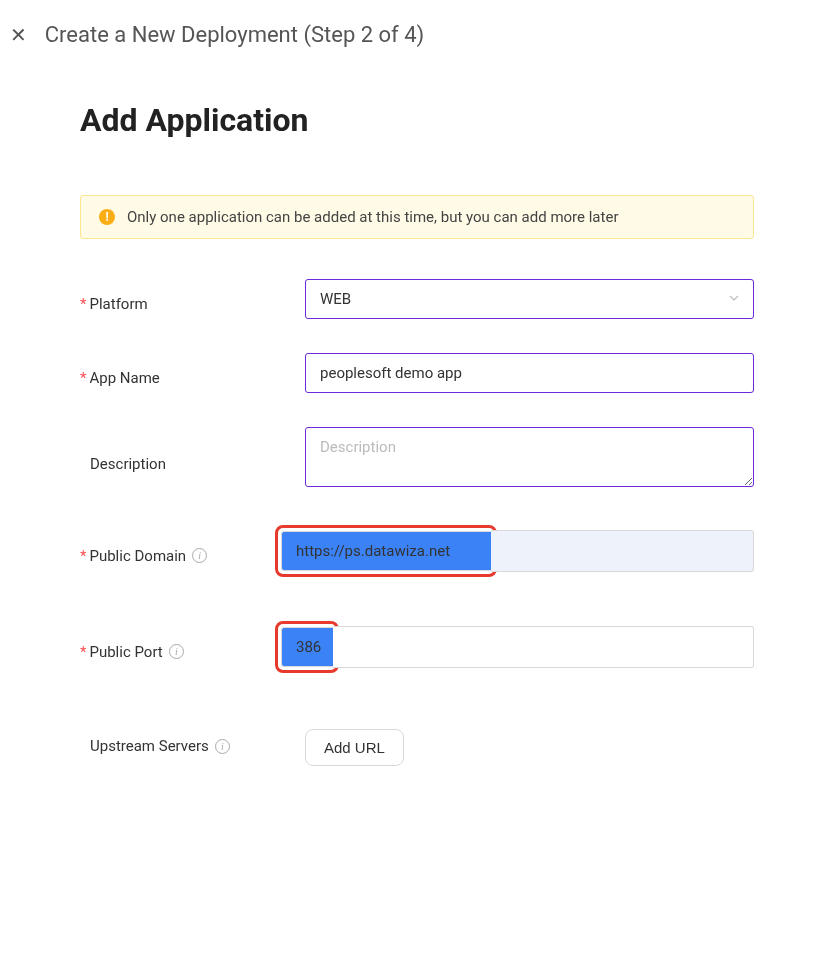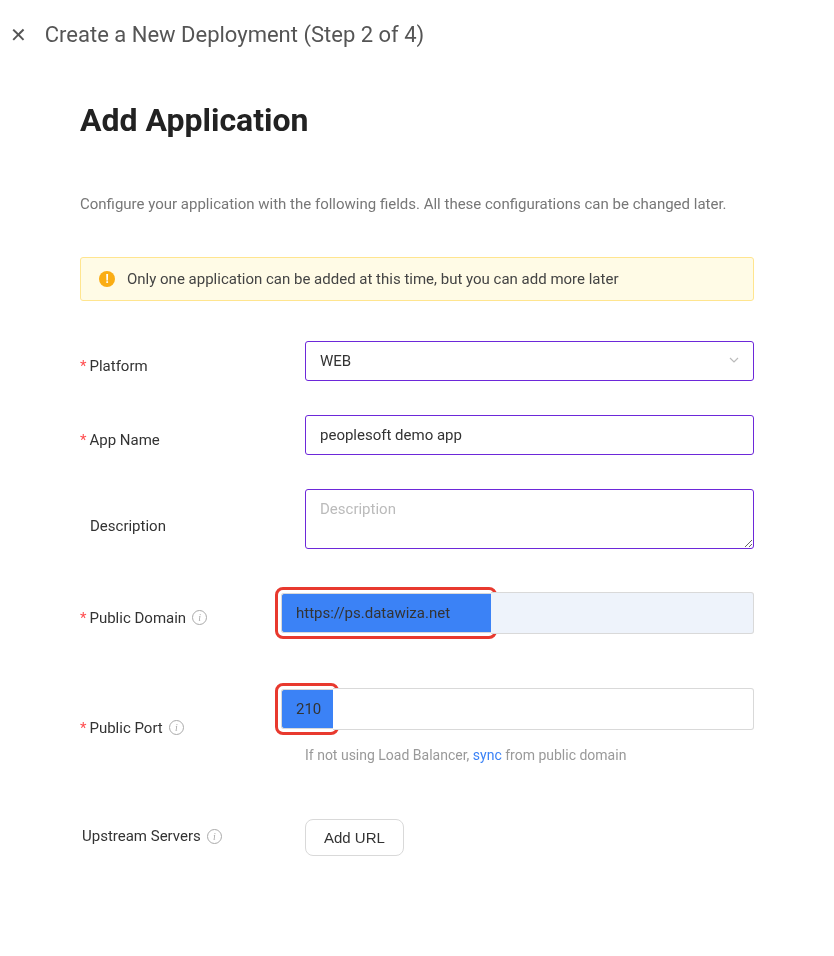--- a/index.html
+++ b/index.html
@@ -199,21 +199,20 @@
 </head>
 <body>
 
 <div class="header">
   <span class="close-x">✕</span>
   <span class="header-title">Create a New Deployment (Step 2 of 4)</span>
 </div>
 
 <div class="content">
   <h1 class="main-heading">Add Application</h1>
-  <p class="subtitle">Configure your application with the following fields. All these configurations can be changed later.</p>
 
   <div class="alert">
     <span class="alert-icon">!</span>
     <span class="alert-text">Only one application can be added at this time, but you can add more later</span>
   </div>
 
   <div class="form-row">
     <div class="form-label">
       <span><span class="required">*</span><span>Platform</span></span>
     </div>
@@ -263,33 +262,30 @@
   </div>
 
   <div class="form-row" style="margin-bottom:44px">
     <div class="form-label">
       <span><span class="required">*</span><span>Public Port</span></span>
       <span class="info-icon">i</span>
     </div>
     <div class="form-control-col">
       <div class="highlight-row" style="margin-left:-30px">
         <div class="highlight-box">
-          <div class="highlight-input" style="width:52px;border-right:none;border-radius:3px 0 0 3px">210</div>
+          <div class="highlight-input" style="width:52px;border-right:none;border-radius:3px 0 0 3px">386</div>
         </div>
         <div class="input-extend"></div>
       </div>
-      <div class="hint-text">
-        <span>If not using Load Balancer, </span><span class="link">sync</span><span> from public domain</span>
-      </div>
-    </div>
-  </div>
-
-  <div class="form-row">
-    <div class="form-label">
-      <span style="margin-left:2px">Upstream Servers</span>
+    </div>
+  </div>
+
+  <div class="form-row">
+    <div class="form-label">
+      <span style="margin-left:10px">Upstream Servers</span>
       <span class="info-icon">i</span>
     </div>
     <div class="form-control-col">
       <button class="add-url-btn">Add URL</button>
     </div>
   </div>
 
 </div>
 
 </body></html>

